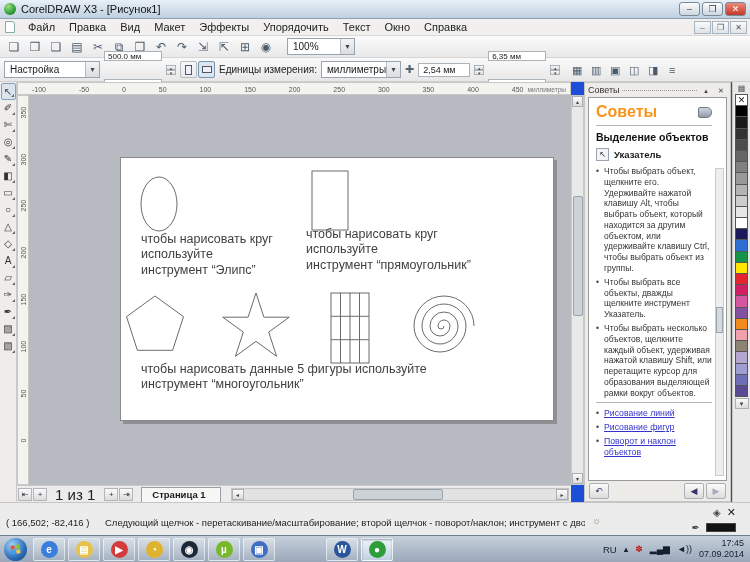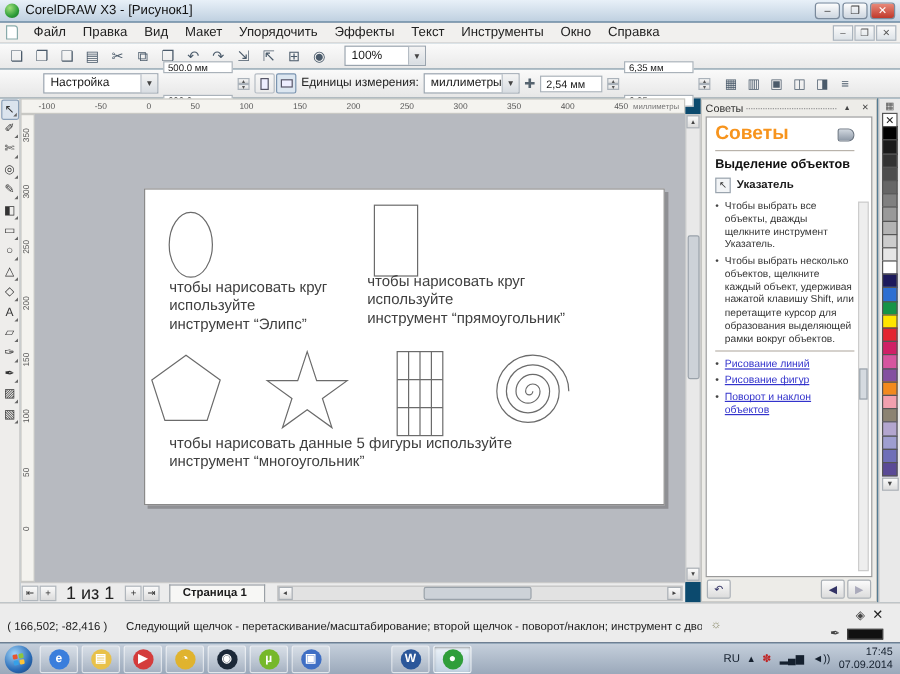--- a/index.html
+++ b/index.html
@@ -1,18 +1,18 @@
 <!DOCTYPE html>
 <html><head>
 <meta charset="utf-8">
 <style>
   * { margin:0; padding:0; box-sizing:border-box; }
   html,body { width:750px; height:562px; overflow:hidden; }
   body { font-family:"Liberation Sans", sans-serif; font-size:11px; color:#1a1a1a; }
-  #app { position:relative; width:750px; height:562px; background:#0c4a6e; overflow:hidden;text-decoration:underline; }
+  #app { position:relative; width:750px; height:562px; background:#1d4ed8; overflow:hidden;text-decoration:underline; }
 
   
   .titlebar { position:absolute; left:0; top:0; width:750px; height:19px;
     background:linear-gradient(#e8f0f8,#bfd0e0); border-bottom:1px solid #8ea0b4;
     display:flex; align-items:center; padding:0 4px; }
   .app-logo { width:12px; height:12px; border-radius:50%;
     background:radial-gradient(circle at 35% 30%, #9fe07a, #2f9e3a 60%, #176b22); margin-right:5px; }
   .title-text { font-size:11px; color:#111; flex:1; }
   .win-btns { display:flex; gap:2px; }
   .wbtn { width:21px; height:14px; border:1px solid #7a8a9c; border-radius:3px;
@@ -41,21 +41,21 @@
     display:flex; align-items:center; font-size:10px; padding-left:5px; }
   .combo-arr { margin-left:auto; width:14px; height:15px; background:linear-gradient(#f4f4f4,#d8dde2);
     border-left:1px solid #b5bcc4; font-size:8px; line-height:15px; text-align:center; color:#444; }
 
   
   .propbar { position:absolute; left:0; top:58px; width:750px; height:24px;
     background:linear-gradient(#fafafa,#e7e7e7); border-bottom:1px solid #cfcfcf;
     display:flex; align-items:center; padding:0 4px; gap:4px; font-size:10px; }
   .combo { height:17px; border:1px solid #9aa4ae; background:#fff; display:flex; align-items:center;
     padding-left:5px; font-size:10px; }
-  .combo.preset { width:96px;margin-left:32px; }
+  .combo.preset { width:96px; }
   .combo.units { width:80px; }
   .stack2 { display:flex; flex-direction:column; gap:18px; }
   .field { width:58px; height:10px; border:1px solid #aab2ba; background:#fff; font-size:8px;
     line-height:9px; padding-left:3px; white-space:nowrap; }
   .spincol { display:flex; flex-direction:column; }
   .spin { width:10px; height:5px; font-size:5px; line-height:4px; text-align:center;
     border:1px solid #aab2ba; background:linear-gradient(#fafafa,#dcdcdc); color:#555; }
   .orient { display:flex; gap:1px; align-items:center; }
   .obtn { width:17px; height:17px; border:1px solid #b5bcc4; border-radius:2px; display:flex;
     align-items:center; justify-content:center; background:transparent; }
@@ -217,24 +217,23 @@
     </div>
   </div>
 
   <div class="menubar">
     <span class="doc-ic"></span>
     <div class="menus">
       <span class="mi">Файл</span>
         <span class="mi">Правка</span>
         <span class="mi">Вид</span>
         <span class="mi">Макет</span>
+        <span class="mi">Эффекты</span>
         <span class="mi">Упорядочить</span>
-        <span class="mi">Эффекты</span>
         <span class="mi">Текст</span>
-        <span class="mi">Инструменты</span>
         <span class="mi">Окно</span>
         <span class="mi">Справка</span>
     </div>
     <div class="mdi-btns">
       <span class="mdibtn">–</span>
       <span class="mdibtn">❐</span>
       <span class="mdibtn">✕</span>
     </div>
   </div>
 
@@ -417,20 +416,21 @@
         <h1>Советы</h1>
         <span class="book-ic"></span>
       </div>
       <hr class="tips-hr">
       <div class="tips-section">Выделение объектов</div>
       <div class="tool-row">
         <span class="ptr-ic">↖</span>
         <b>Указатель</b>
       </div>
       <ul class="bullets">
+        <li>Чтобы выбрать объект, щелкните его. Удерживайте нажатой клавишу Alt, чтобы выбрать объект, который находится за другим объектом, или удерживайте клавишу Ctrl, чтобы выбрать объект из группы.</li>
           <li>Чтобы выбрать все объекты, дважды щелкните инструмент Указатель.</li>
           <li>Чтобы выбрать несколько объектов, щелкните каждый объект, удерживая нажатой клавишу Shift, или перетащите курсор для образования выделяющей рамки вокруг объектов.</li>
       </ul>
       <hr class="tips-hr">
       <ul class="links">
         <li><a href="#">Рисование линий</a></li>
           <li><a href="#">Рисование фигур</a></li>
           <li><a href="#">Поворот и наклон объектов</a></li>
       </ul>
       <div class="tips-scroll">

